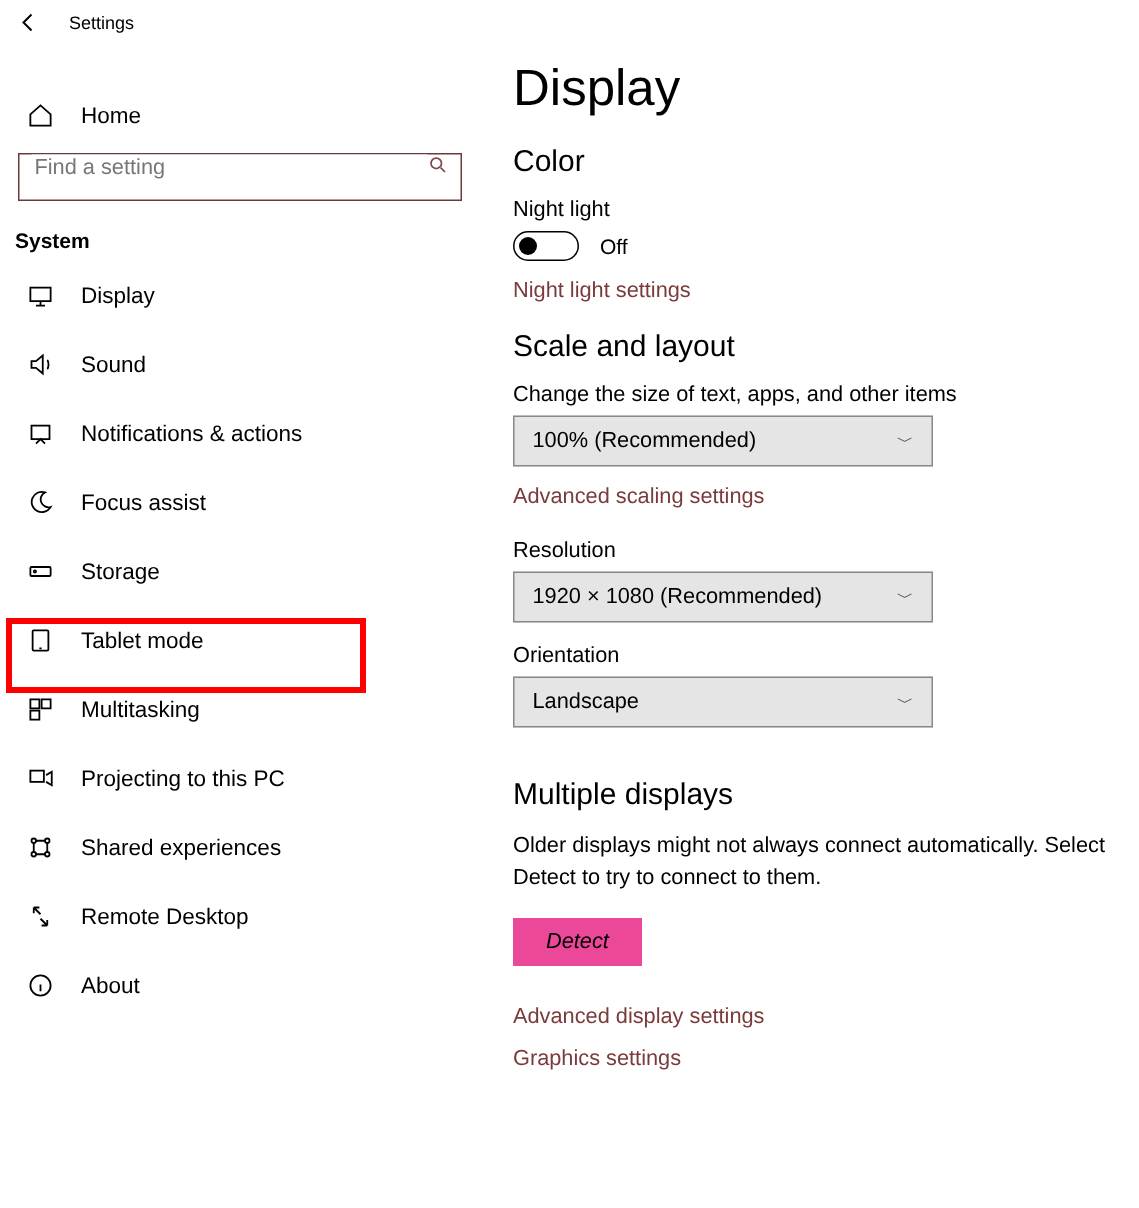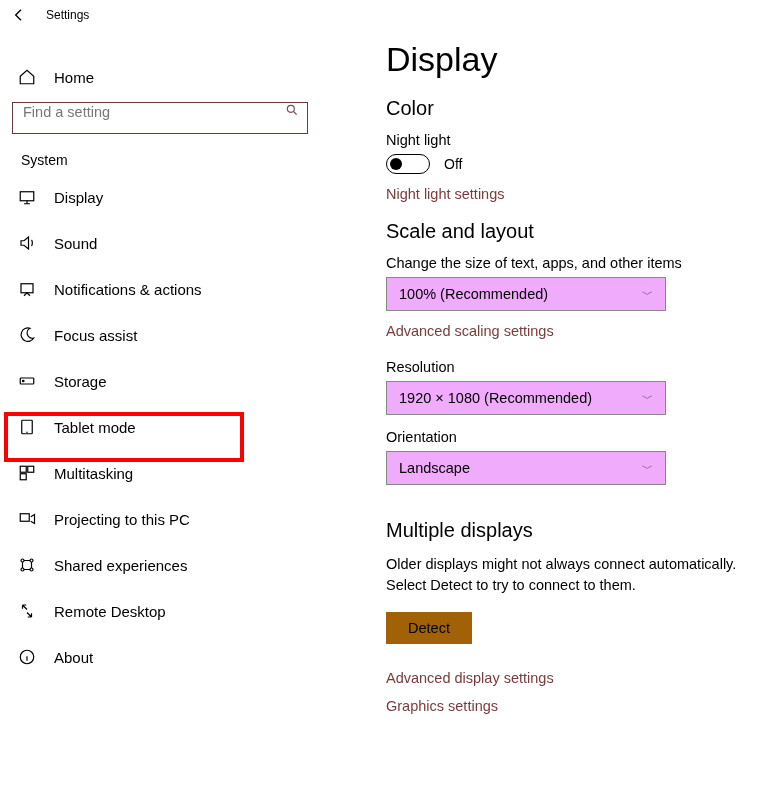--- a/index.html
+++ b/index.html
@@ -6,21 +6,21 @@
   body {
     margin: 0;
     font-family: "Segoe UI", Arial, sans-serif;
     font-size: 14px;
     color: #000;
     background: #fff;
     width: 759px;
     height: 805px;
     overflow: hidden;
   }
-  .app { display: flex; height: 100%; gap: 44px; }
+  .app { display: flex; height: 100%; }
   
   .sidebar {
     width: 320px;
     background: #fff;
     padding-top: 0;
     position: relative;
   }
   .titlebar {
     display: flex;
     align-items: center;
@@ -43,21 +43,21 @@
     border: 1px solid #6b3b3b;
     display:flex; align-items:flex-start;
     padding: 0 8px;
   }
   .search-box input {
     flex:1; border:0; outline:0; font-size:14.5px; color:#666;
     font-family: inherit;
   }
   .search-box input::placeholder { color:#777; }
   .search-box .search-glyph { color:#7a4b4b; font-size:14px; }
-  .section-label { font-weight:400; padding: 4px 0 6px 21px; font-size:14px; }
+  .section-label { font-weight:700; padding: 4px 0 6px 10px; font-size:14px; }
   .nav-item {
     display:flex; align-items:center; gap:18px;
     padding: 14px 0 14px 18px;
     font-size: 15px;
     cursor: default;
   }
   .nav-item .icon svg { width:18px; height:18px; }
   .storage-highlight {
     position:absolute;
     left:4px; width:240px; height:50px;
@@ -84,27 +84,28 @@
     width:44px; height:20px; border:1px solid #000; border-radius:10px;
     position:relative; background:#fff;
   }
   .toggle::after {
     content:""; position:absolute; left:3px; top:3px; width:12px; height:12px;
     background:#000; border-radius:50%;
   }
   .select {
     width:280px; height:34px; border:1px solid #888;
     display:flex; align-items:center; justify-content:space-between;
-    padding:0 12px; font-size:14.5px; background:#f0abfc; margin:4px 0 2px 0;
+    padding:0 12px; font-size:14.5px; background:#e5e5e5; margin:4px 0 2px 0;
   }
   .chev { font-size:11px; color:#555; }
   .paragraph { font-size:14.5px; line-height:1.45; margin:6px 0 16px 0; max-width:410px; }
   .btn {
-    display:inline-block; background:#a16207; padding:8px 22px; font-size:14.5px;
+    display:inline-block; background:#ec4899; padding:8px 22px; font-size:14.5px;
     border:0;
+    font-style:italic;
   }
   .spacer-s { height:6px; }
   .spacer-m { height:14px; }
 </style>
 </head>
 <body>
 
 <div class="app">
 
   <div class="sidebar">

